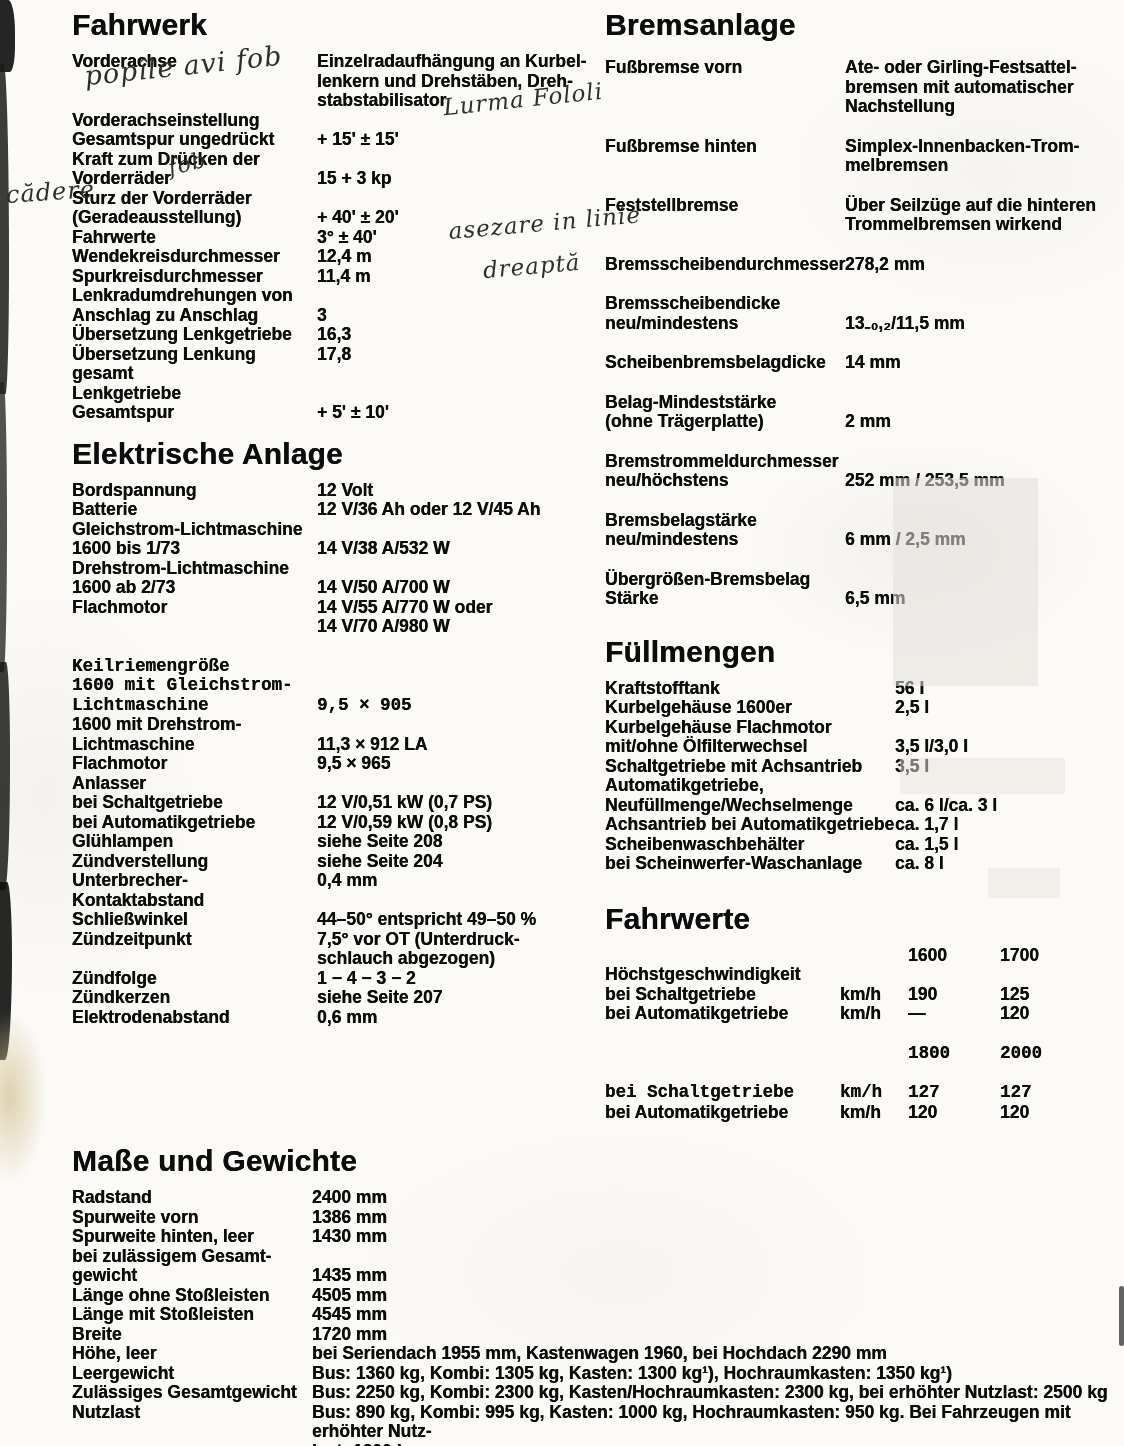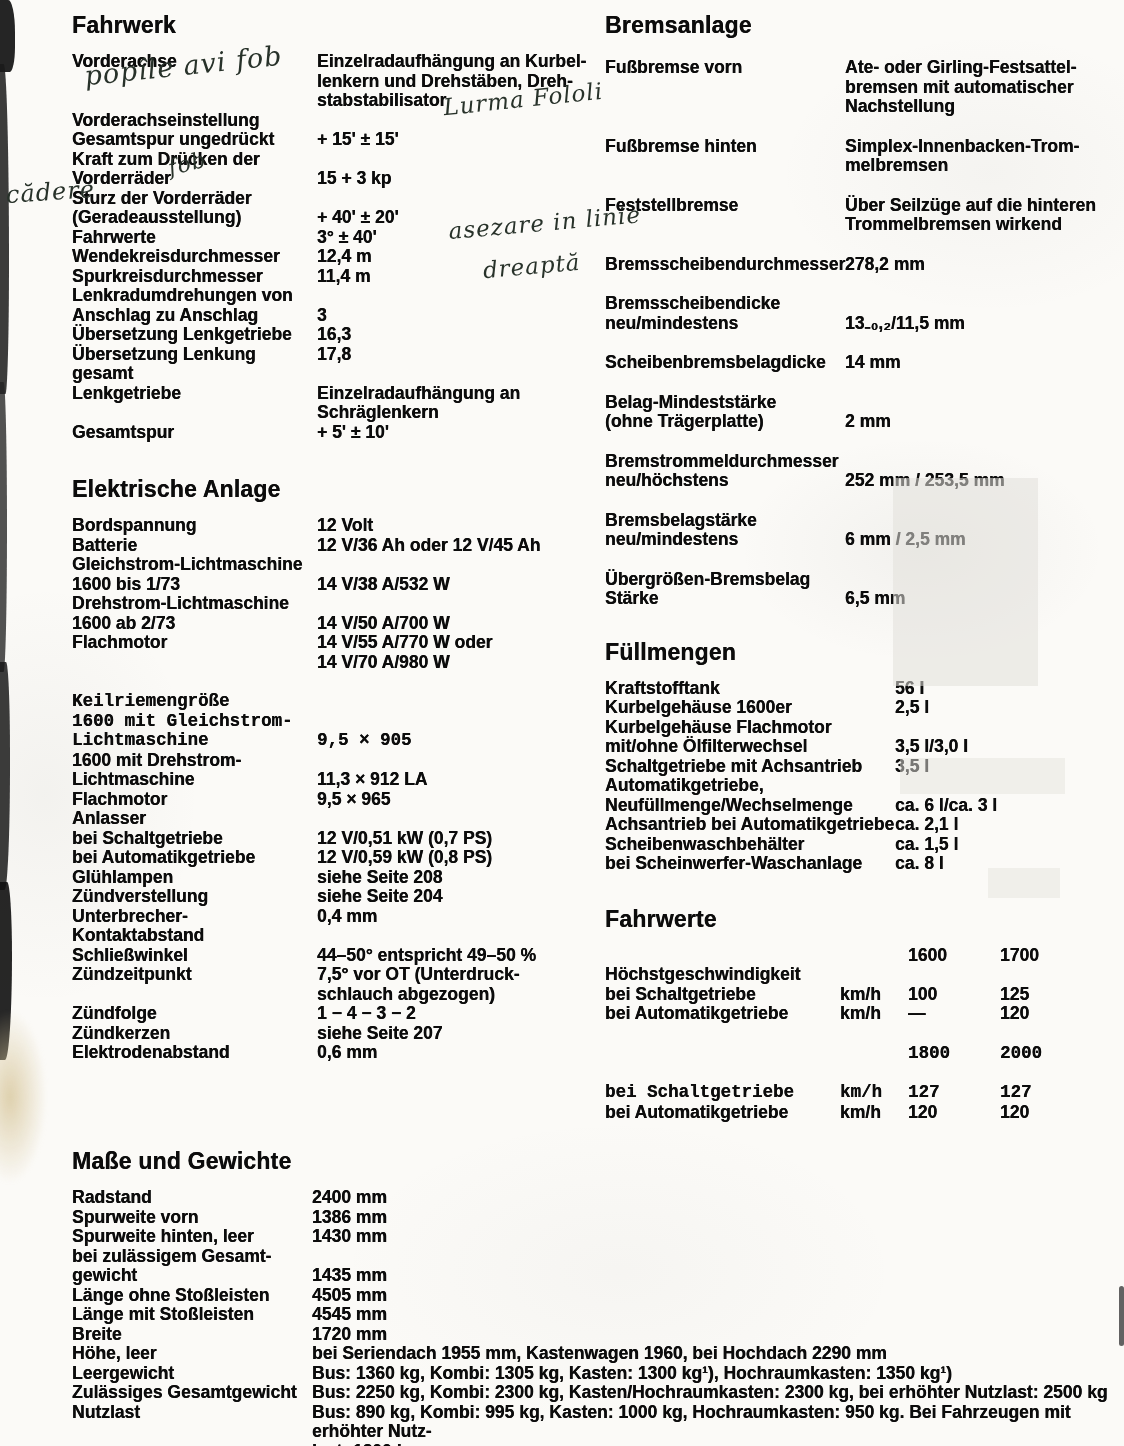--- a/index.html
+++ b/index.html
@@ -22,33 +22,33 @@
     background:
       radial-gradient(ellipse 260px 160px at 82% 38%, rgba(120,120,115,0.07), transparent 70%),
       radial-gradient(ellipse 300px 200px at 88% 12%, rgba(120,120,115,0.05), transparent 70%),
       radial-gradient(ellipse 220px 300px at 4% 55%, rgba(110,110,100,0.06), transparent 70%),
       radial-gradient(ellipse 400px 220px at 55% 88%, rgba(120,120,115,0.04), transparent 70%);
   }
   .content{position:relative;z-index:1;padding:12px 0 0 72px;}
   .cols{display:flex;}
   .col-left{width:520px;flex:none;}
   .col-right{flex:1;padding-left:13px;}
-  h2.sec-title{font-size:23px;line-height:26px;margin:0 0 14px 0;letter-spacing:.2px;}
+  h2.sec-title{font-size:30px;line-height:26px;margin:0 0 14px 0;letter-spacing:.2px;}
   .rows{display:block;}
   .row{display:grid;}
   .cell{white-space:pre-line;}
   .sec-fahrwerk    .row{grid-template-columns:245px 1fr;}
   .sec-elektrische .row{grid-template-columns:245px 1fr;}
   .sec-bremsanlage .row{grid-template-columns:240px 1fr;margin-top:20px;}
   .sec-fuellmengen .row{grid-template-columns:290px 1fr;}
   .sec-masse       .row{grid-template-columns:240px 1fr;}
   .sec-fahrwerte   .row{grid-template-columns:235px 68px 92px 1fr;}
   .row.gap{margin-top:20px;font-family:Liberation Mono, monospace;}
   .row.gap-sm{margin-top:8px;}
-  .sec-elektrische{margin-top:34px;}
+  .sec-elektrische{margin-top:18px;}
   .sec-fuellmengen{margin-top:30px;}
   .sec-fahrwerte{margin-top:32px;}
   .sec-masse{margin-top:26px;width:1042px;}
   
   .hand{
     position:absolute;z-index:3;
     font-family:"DejaVu Serif",serif;
     font-style:italic;font-weight:400;
     color:#28322a;
     text-shadow:none;
@@ -155,22 +155,20 @@
               <div class="row">
                 <div class="cell c0">Übersetzung Lenkgetriebe</div>
                 <div class="cell c1">16,3</div>
               </div>
               <div class="row">
                 <div class="cell c0">Übersetzung Lenkung gesamt</div>
                 <div class="cell c1">17,8</div>
               </div>
               <div class="row">
                 <div class="cell c0">Lenkgetriebe</div>
-                <div class="cell c1">Einzelradaufhängung an
-Schräglenkern</div>
               </div>
               <div class="row">
                 <div class="cell c0">Gesamtspur</div>
                 <div class="cell c1">+ 5' ± 10'</div>
               </div>
             </div>
         </section>
 
         <section class="sec sec-elektrische">
           <h2 class="sec-title">Elektrische Anlage</h2>
@@ -349,21 +347,21 @@
                 <div class="cell c1">3,5 l</div>
               </div>
               <div class="row">
                 <div class="cell c0">Automatikgetriebe,
 Neufüllmenge/Wechselmenge</div>
                 <div class="cell c1">
 ca. 6 l/ca. 3 l</div>
               </div>
               <div class="row">
                 <div class="cell c0">Achsantrieb bei Automatikgetriebe</div>
-                <div class="cell c1">ca. 2,1 l</div>
+                <div class="cell c1">ca. 1,7 l</div>
               </div>
               <div class="row">
                 <div class="cell c0">Scheibenwaschbehälter</div>
                 <div class="cell c1">ca. 1,5 l</div>
               </div>
               <div class="row">
                 <div class="cell c0">bei Scheinwerfer-Waschanlage</div>
                 <div class="cell c1">ca. 8 l</div>
               </div>
             </div>
@@ -380,21 +378,21 @@
               </div>
               <div class="row">
                 <div class="cell c0">Höchstgeschwindigkeit</div>
                 <div class="cell c1"></div>
                 <div class="cell c2"></div>
                 <div class="cell c3"></div>
               </div>
               <div class="row">
                 <div class="cell c0">bei Schaltgetriebe</div>
                 <div class="cell c1">km/h</div>
-                <div class="cell c2">100</div>
+                <div class="cell c2">190</div>
                 <div class="cell c3">125</div>
               </div>
               <div class="row">
                 <div class="cell c0">bei Automatikgetriebe</div>
                 <div class="cell c1">km/h</div>
                 <div class="cell c2">—</div>
                 <div class="cell c3">120</div>
               </div>
               <div class="row gap">
                 <div class="cell c0"></div>

